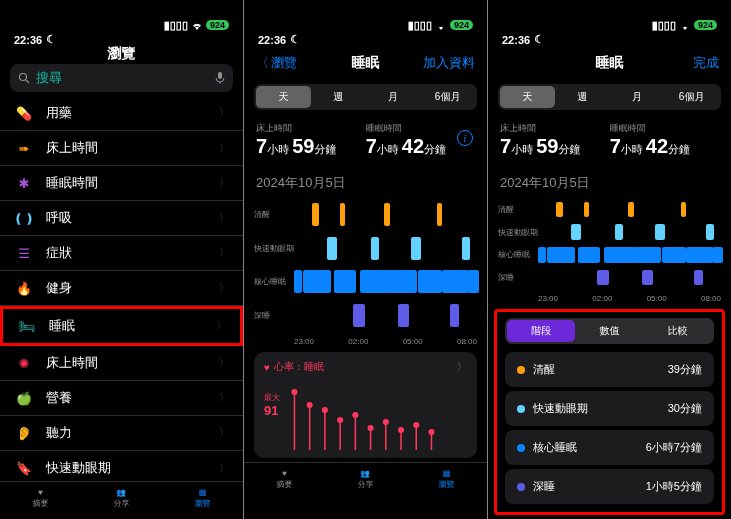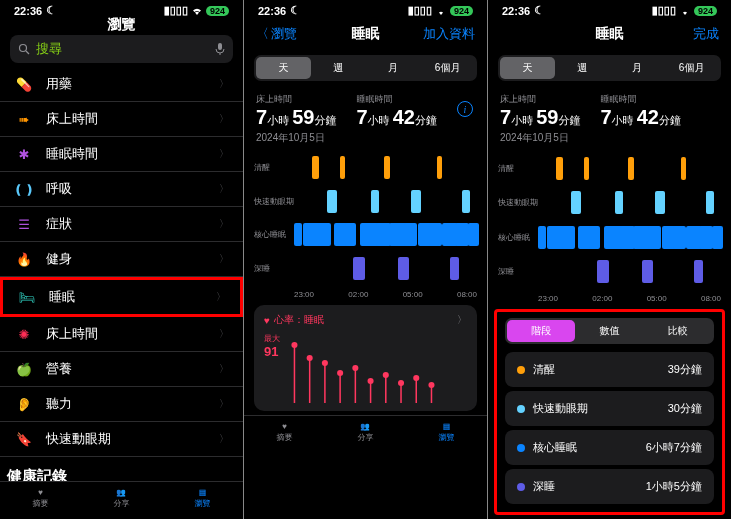--- a/index.html
+++ b/index.html
@@ -1,65 +1,65 @@
 <!DOCTYPE html>
 <html><head>
 <meta charset="utf-8">
 <style>
 * { margin: 0; padding: 0; box-sizing: border-box; font-family: -apple-system, "Helvetica Neue", sans-serif; }
 body { background: #888; display: flex; gap: 1px; width: 731px; height: 519px; overflow: hidden; }
 .phone { flex: 1; background: #000; color: #fff; display: flex; flex-direction: column; overflow: hidden; position: relative; }
 .status-bar { display: flex; justify-content: space-between; align-items: center; padding: 4px 14px 2px; font-size: 11px; font-weight: 600; }
-.status-left { display: flex; align-items: center; gap: 4px; }
+.status-left { display: flex; align-items: center; gap: 4px; margin-top: 29px; }
 .status-right { display: flex; align-items: center; gap: 3px; }
 .battery-badge { background: #34c759; color: #000; border-radius: 6px; padding: 0 4px; font-size: 9px; font-weight: 700; }
 .nav-bar { display: flex; justify-content: space-between; align-items: center; padding: 6px 12px; font-size: 13px; }
 .nav-back { color: #0a84ff; display: flex; align-items: center; gap: 2px; }
 .nav-title { position: absolute; left: 50%; transform: translateX(-50%); font-weight: 600; font-size: 14px; }
 .nav-action { color: #0a84ff; }
-.search-bar { margin: 4px 10px; background: #1c1c1e; border-radius: 8px; padding: 5px 8px; display: flex; align-items: center; gap: 6px; color: #84cc16; font-size: 13px; }
+.search-bar { margin: 4px 10px; background: #1c1c1e; border-radius: 8px; padding: 5px 8px; display: flex; align-items: center; gap: 6px; color: #14b8a6; font-size: 13px; }
 .list { flex: 1; overflow: hidden; }
 .list-item { display: flex; align-items: center; padding: 8px 14px; border-bottom: 0.5px solid #2c2c2e; gap: 12px; font-size: 13px; }
 .list-item .chev { margin-left: auto; color: #5a5a5e; font-size: 10px; }
 .icon-box { width: 20px; display: flex; justify-content: center; }
 .section-header { padding: 10px 7px 4px; font-size: 15px; font-weight: 700; }
 .tab-bar { display: flex; justify-content: space-around; padding: 6px 0 10px; border-top: 0.5px solid #2c2c2e; }
 .tab-item { display: flex; flex-direction: column; align-items: center; gap: 1px; color: #8e8e93; font-size: 8px; }
 .tab-item.active { color: #0a84ff; }
 .highlight { border: 3px solid #ff0000; }
 .segment { display: flex; background: #1c1c1e; border-radius: 7px; margin: 6px 10px; padding: 2px; }
 .segment-item { flex: 1; text-align: center; padding: 4px 0; font-size: 10px; color: #fff; border-radius: 5px; }
 .segment-item.active { background: #636366; }
 .metrics { display: flex; padding: 6px 12px; gap: 20px; position: relative; }
 .metric-block { }
 .metric-label { font-size: 9px; color: #8e8e93; }
 .metric-value { font-size: 11px; color: #fff; }
 .metric-value .big { font-size: 20px; font-weight: 600; }
-.metric-date { font-size: 10px; color: #8e8e93; margin-top: 2px; }
+.metric-date { font-size: 13px; color: #8e8e93; margin-top: 16px; }
 .info-icon { position: absolute; right: 14px; top: 14px; color: #0a84ff; width: 16px; height: 16px; border: 1.5px solid #0a84ff; border-radius: 50%; display: flex; align-items: center; justify-content: center; font-size: 10px; font-style: italic; font-family: serif; }
 .chart-area { height: 150px; padding: 4px 10px; position: relative; }
 .chart-area.tall { height: 240px; }
 .chart-labels { position: absolute; left: 10px; top: 0; bottom: 16px; display: flex; flex-direction: column; justify-content: space-around; font-size: 8px; color: #8e8e93; }
 .chart-body { position: absolute; left: 50px; right: 10px; top: 0; bottom: 16px; }
 .chart-xaxis { position: absolute; left: 50px; right: 10px; bottom: 2px; display: flex; justify-content: space-between; font-size: 8px; color: #8e8e93; }
 .sleep-bar { position: absolute; width: 4px; border-radius: 2px; }
 .more-link { text-align: center; padding: 8px; }
 .more-link span { color: #0a84ff; font-size: 12px; border: 3px solid #ff0000; padding: 4px 18px; display: inline-block; }
 .section-row { display: flex; justify-content: space-between; padding: 8px 14px 4px; align-items: baseline; }
 .section-row .title { font-size: 15px; font-weight: 700; }
 .section-row .link { font-size: 11px; color: #0a84ff; }
 .card { background: #1c1c1e; margin: 4px 10px; border-radius: 10px; padding: 8px 10px; }
 .card-header { display: flex; justify-content: space-between; font-size: 10px; }
 .card-title { color: #ff375f; display: flex; align-items: center; gap: 4px; }
 .card-body { font-size: 11px; margin-top: 4px; }
 .hr-chart { height: 70px; margin-top: 6px; position: relative; }
 .stage-list { border: 3px solid #ff0000; margin: 4px 6px; padding: 4px 4px; border-radius: 4px; }
 .stage-segment { display: flex; background: #2c2c2e; border-radius: 7px; margin: 2px 4px 8px; padding: 2px; }
 .stage-segment-item { flex: 1; text-align: center; padding: 4px 0; font-size: 10px; border-radius: 5px; }
-.stage-segment-item.active { background: #d946ef; }
+.stage-segment-item.active { background: #6d28d9; }
 .stage-row { display: flex; justify-content: space-between; align-items: center; background: #1c1c1e; margin: 4px 4px; padding: 10px 12px; border-radius: 8px; font-size: 11px; }
 .stage-dot { width: 8px; height: 8px; border-radius: 50%; margin-right: 8px; }
 .stage-name { display: flex; align-items: center; }
 svg { display: block; }
 </style>
 </head>
 <body>
 
 <div class="phone">
   <div class="status-bar">
@@ -279,21 +279,21 @@
   </div>
   <div class="card">
     <div class="card-header">
       <span class="card-title">
           <span>♥</span>
           <span>心率：睡眠</span>
         </span>
       <span style="color:#8e8e93">〉</span>
     </div>
     <div class="hr-chart">
-      <div style="position:absolute;left:0;top:0;font-size:8px;color:#ff375f">
+      <div style="position:absolute;left:0;top:12px;font-size:8px;color:#ff375f">
           <div>最大</div>
           <div style="font-size:13px;font-weight:600">91</div>
         </div>
       <svg width="100%" height="100%" viewBox="0 0 200 70" preserveAspectRatio="none">
         <g fill="#ff375f">
             <circle cx="30" cy="12" r="3"></circle>
             <circle cx="45" cy="25" r="3"></circle>
             <circle cx="60" cy="30" r="3"></circle>
             <circle cx="75" cy="40" r="3"></circle>
             <circle cx="90" cy="35" r="3"></circle>

